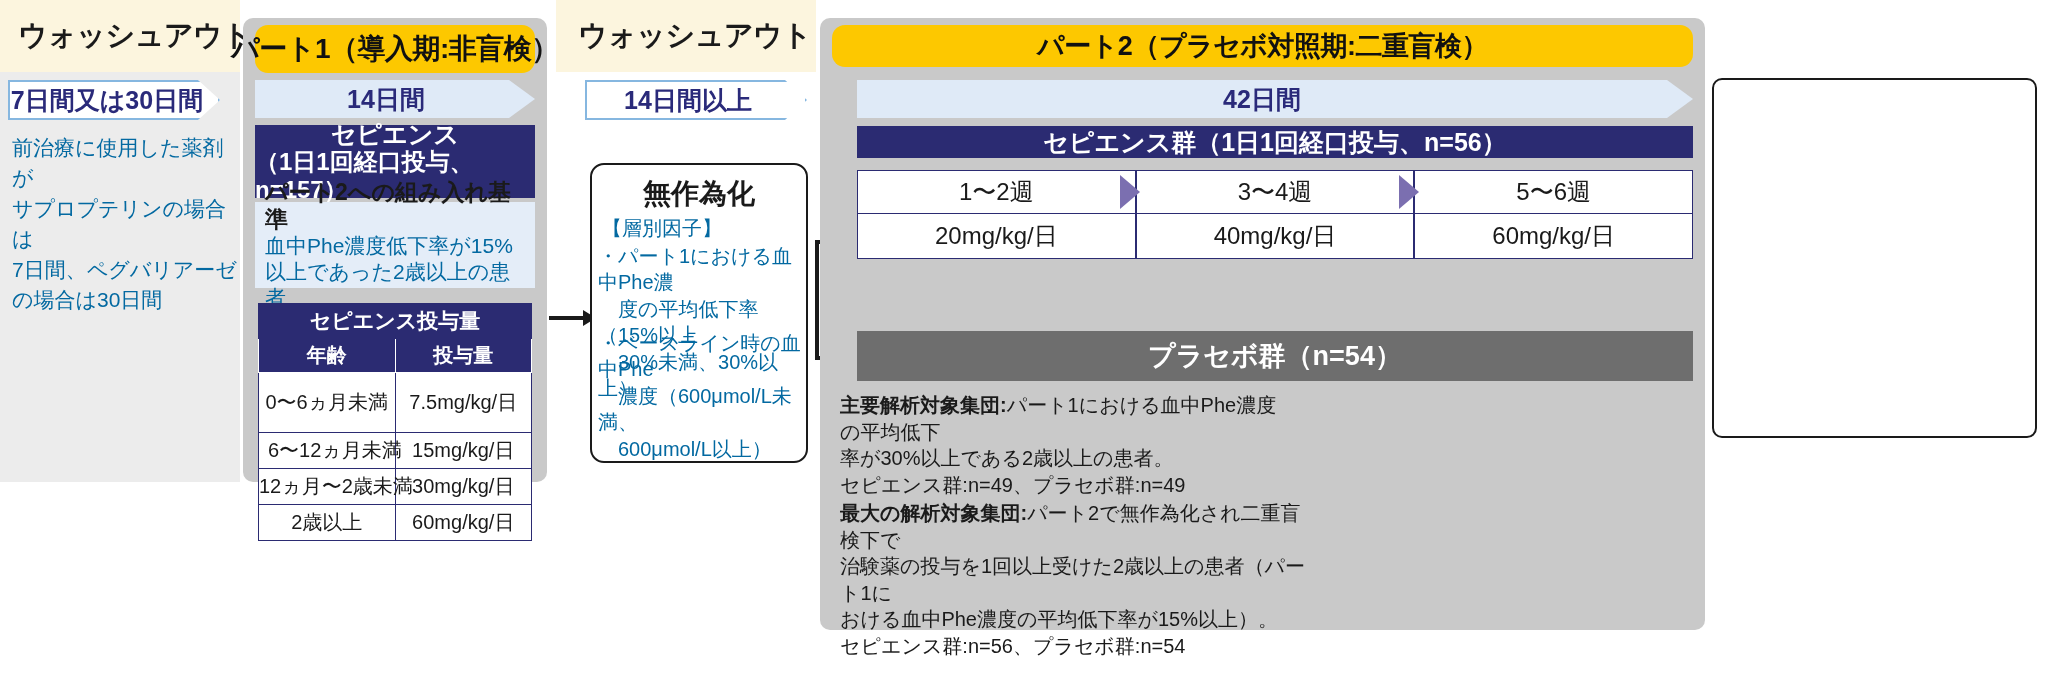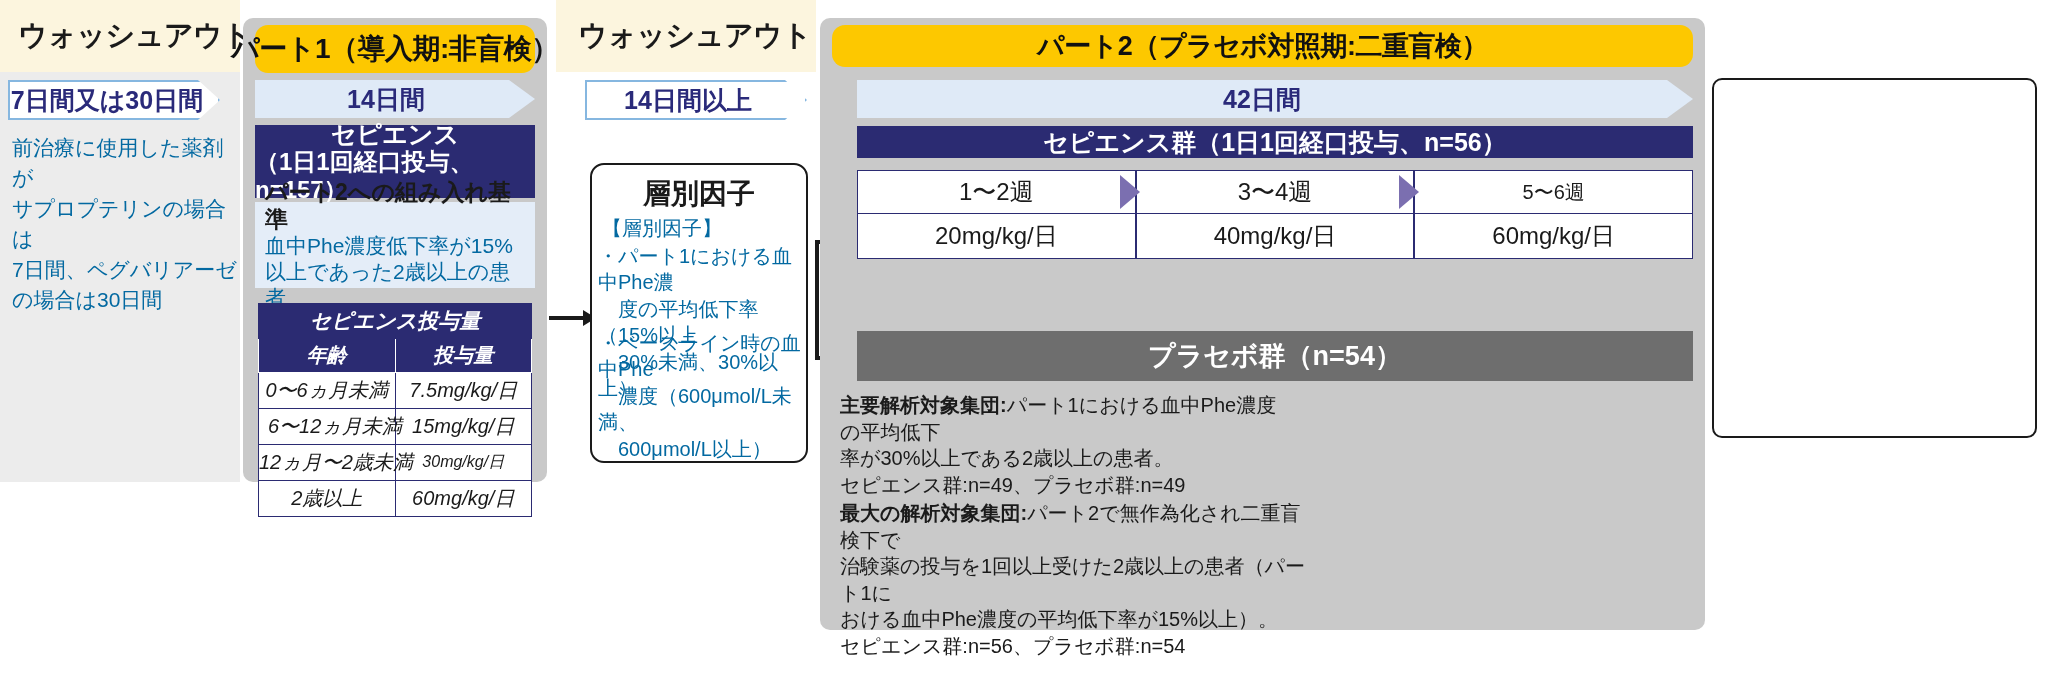--- a/index.html
+++ b/index.html
@@ -93,21 +93,20 @@
   }
 
   
   .dose-tbl { border-collapse: collapse; width: 100%; table-layout: fixed; }
   .dose-tbl th, .dose-tbl td {
     border: 1.5px solid #2b2b72;
     text-align: center;
     color: #1a1a1a;
     background: #ffffff;
     white-space: nowrap;
-    font-style: italic;
   }
   .dose-tbl .hdr-full {
     background: #2b2b72; color: #ffffff; font-weight: bold;
     border: 1.5px solid #2b2b72;
   }
   .dose-tbl .hdr {
     background: #2b2b72; color: #ffffff; font-weight: bold;
     border-color: #ffffff; border-width: 1.5px;
   }
 
@@ -192,50 +191,50 @@
             <th class="hdr-full" colspan="2" style="font-size:21px; padding:3px 0;">セピエンス投与量</th>
           </tr>
         <tr>
           <th class="hdr" style="font-size:20px; padding:3px 0;">年齢</th>
           <th class="hdr" style="font-size:20px; padding:3px 0;">投与量</th>
         </tr>
       </thead>
       <tbody>
         <tr>
           <td style="font-size:20px; padding:4px 0;">0〜6ヵ月未満</td>
-          <td style="font-size:20px; padding:4px 0;">7.5mg/kg/日</td>
+          <td style="font-size:20px; padding:16px 0;">7.5mg/kg/日</td>
         </tr>
         <tr>
           <td style="font-size:20px; padding:4px 9px;">6〜12ヵ月未満</td>
           <td style="font-size:20px; padding:4px 0;">15mg/kg/日</td>
         </tr>
         <tr>
           <td style="font-size:20px; padding:4px 0;">12ヵ月〜2歳未満</td>
-          <td style="font-size:16px; padding:0 0;margin-left:11px;">30mg/kg/日</td>
+          <td style="font-size:20px; padding:0 0;margin-left:11px;">30mg/kg/日</td>
         </tr>
         <tr>
           <td style="font-size:20px; padding:4px 0;">2歳以上</td>
           <td style="font-size:20px; padding:4px 0;">60mg/kg/日</td>
         </tr>
       </tbody>
     </table>
   </div>
 
   <div class="arrow-line" style="left:549px; top:316px; width:36px; height:4px;"></div>
   <div class="arrow-head" style="left:583px; top:310px;"></div>
 
   <div class="abs sec-title" style="left:578px; top:16px; font-size:29px;">ウォッシュアウト</div>
 
   <div class="abs chev chev-white" style="left:585px; top:80px; width:222px; height:40px; font-size:25px;">
     <span style="margin-right:16px;">14日間以上</span>
   </div>
 
   <div class="abs box-round-white" style="left:590px; top:163px; width:218px; height:300px;"></div>
 
-  <div class="abs txt-b center" style="left:590px; top:175px; width:218px; font-size:28px; color:#1a1a1a;">層別因子</div>
+  <div class="abs txt-b center" style="left:590px; top:175px; width:218px; font-size:28px; color:#1a1a1a;">無作為化</div>
 
   <div class="abs txt" style="left:602px; top:215px; font-size:20px;">【層別因子】</div>
 
   <div class="abs txt" style="left:598px; top:243px; width:208px; font-size:20px; white-space:pre-line; line-height:1.32;">・パート1における血中Phe濃
 　度の平均低下率（15%以上
 　30%未満、30%以上）</div>
 
   <div class="abs txt" style="left:598px; top:330px; width:208px; font-size:20px; white-space:pre-line; line-height:1.32;">・ベースライン時の血中Phe
 　濃度（600μmol/L未満、
 　600μmol/L以上）</div>
@@ -256,21 +255,21 @@
     <span style="margin-right:26px;">42日間</span>
   </div>
 
   <div class="abs bar-navy" style="left:857px; top:126px; width:836px; height:32px; font-size:25px;">
     <span>セピエンス群（1日1回経口投与、n=56）</span>
   </div>
 
   <div class="abs wk-grid" style="left:857px; top:170px; width:836px; height:44px;">
     <div class="wk-cell" style="font-size:24px;">1〜2週</div>
     <div class="wk-cell" style="font-size:24px;">3〜4週</div>
-    <div class="wk-cell" style="font-size:20px;">5〜6週</div>
+    <div class="wk-cell" style="font-size:24px;">5〜6週</div>
   </div>
 
   <div class="abs wk-grid" style="left:857px; top:213px; width:836px; height:46px;">
     <div class="wk-cell" style="font-size:24px;">20mg/kg/日</div>
     <div class="wk-cell" style="font-size:24px;">40mg/kg/日</div>
     <div class="wk-cell" style="font-size:24px;">60mg/kg/日</div>
   </div>
 
   <div class="tri" style="left:1120px; top:175px;"></div>
   <div class="tri" style="left:1399px; top:175px;"></div>

